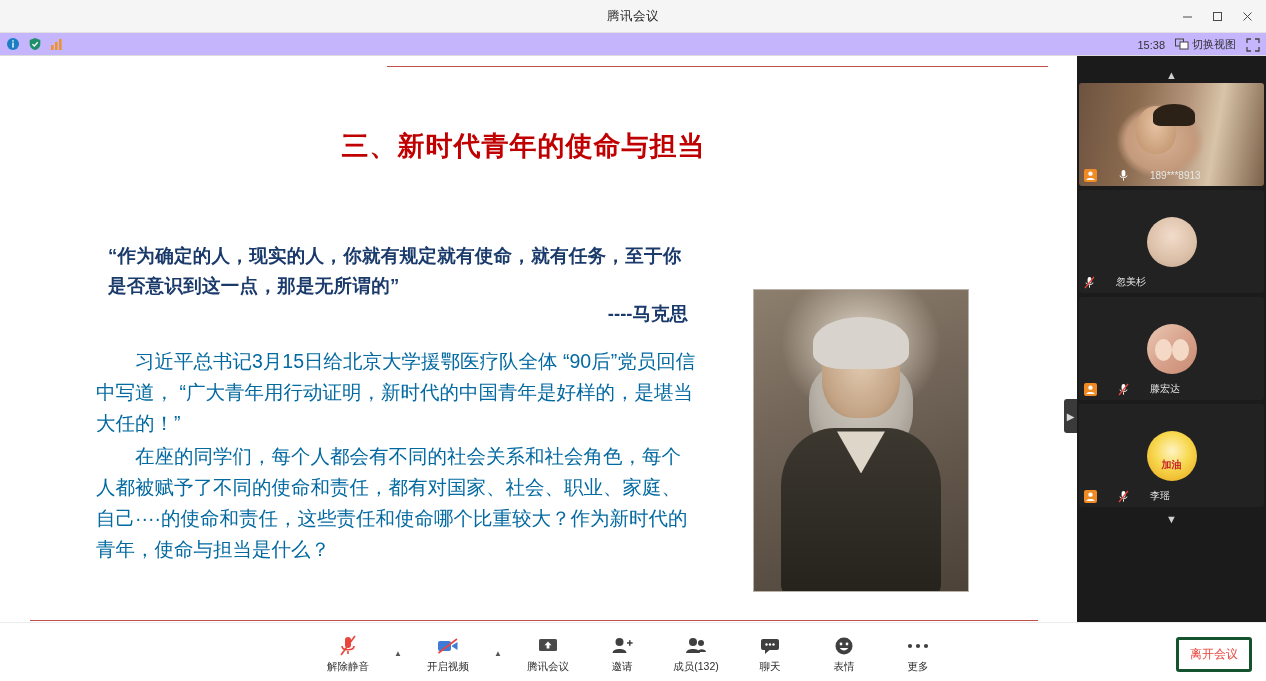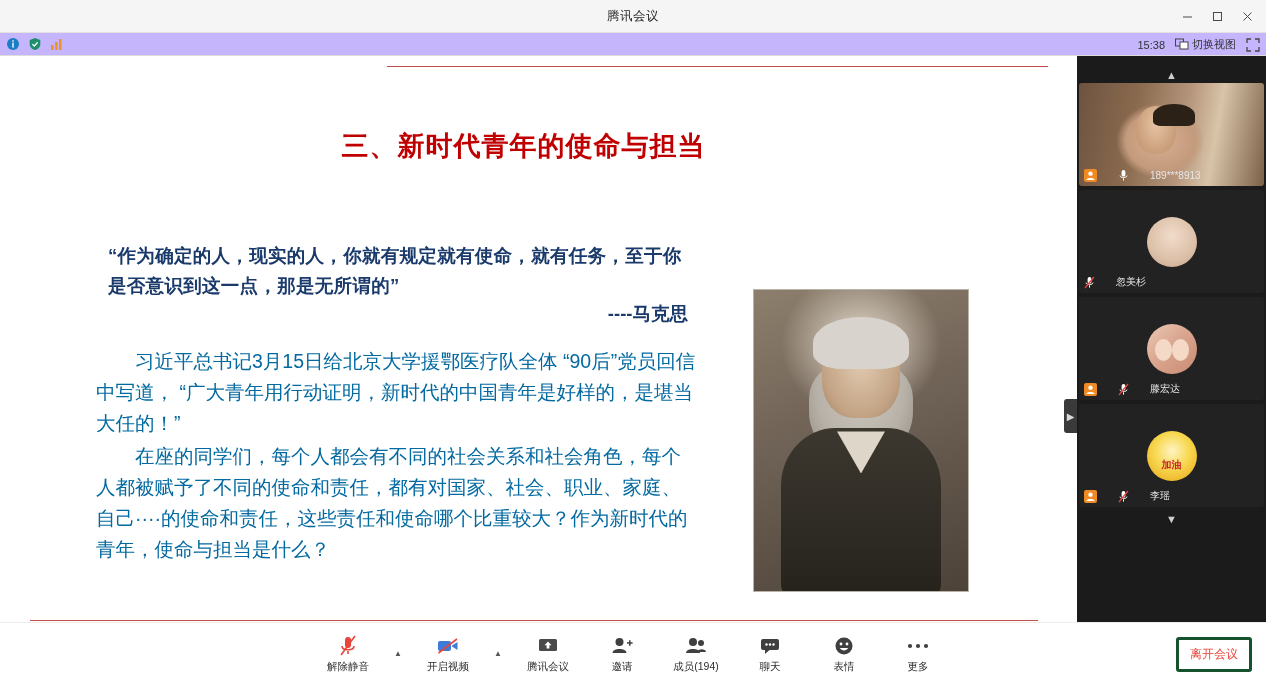--- a/index.html
+++ b/index.html
@@ -468,21 +468,21 @@
 
       <div class="ctrl">
         <div class="ic">
           <svg width="22" height="20" viewBox="0 0 22 20">
               <circle cx="8" cy="6" r="4" fill="#3f3f3f"></circle>
               <path d="M1 17 C1 11.5 15 11.5 15 17 Z" fill="#3f3f3f"></path>
               <circle cx="16" cy="7" r="3" fill="#3f3f3f"></circle>
               <path d="M12.5 16 C12.5 12.2 21 12.2 21 16 Z" fill="#3f3f3f"></path>
             </svg>
         </div>
-        <div class="lb">成员(194)</div>
+        <div class="lb">成员(132)</div>
       </div>
 
       <div class="ctrl">
         <div class="ic">
           <svg width="22" height="18" viewBox="0 0 22 18">
               <rect x="2" y="2" width="18" height="11" rx="2" fill="#3f3f3f"></rect>
               <path d="M6 13 L6 17 L10.5 13 Z" fill="#3f3f3f"></path>
               <circle cx="7.5" cy="7.5" r="1.2" fill="#fff"></circle>
               <circle cx="11" cy="7.5" r="1.2" fill="#fff"></circle>
               <circle cx="14.5" cy="7.5" r="1.2" fill="#fff"></circle>

